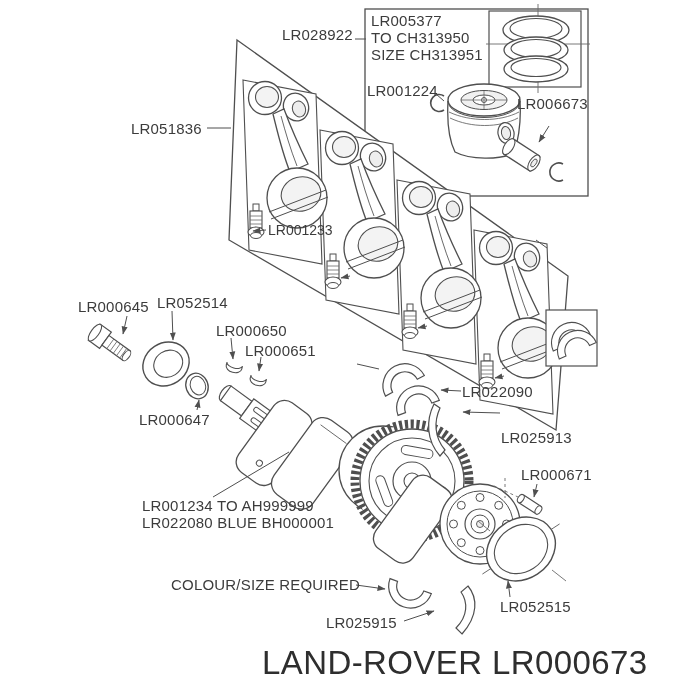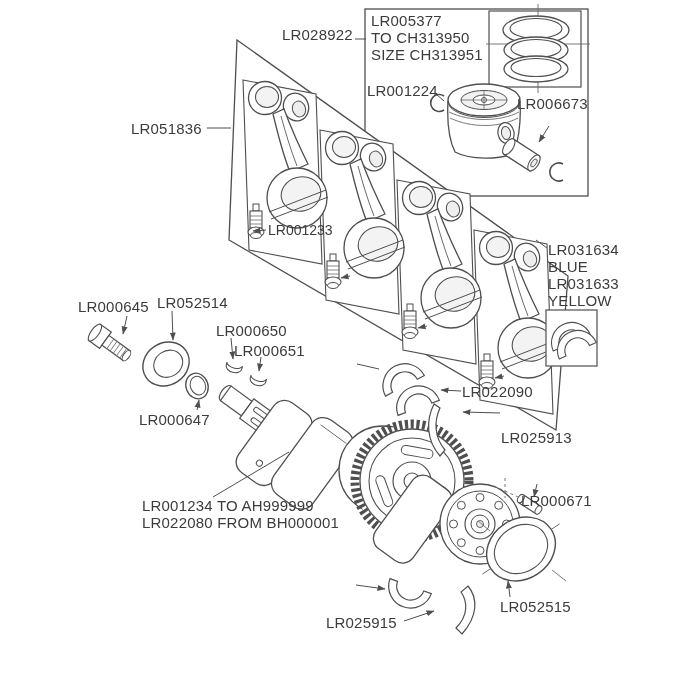--- a/index.html
+++ b/index.html
@@ -246,35 +246,31 @@
 <div class="lbl" style="left:282px;top:26px">LR028922</div>
 <div class="lbl blk" style="left:371px;top:12px">
   <span>LR005377</span>
   <span>TO CH313950</span>
   <span>SIZE CH313951</span>
 </div>
 <div class="lbl" style="left:367px;top:82px">LR001224</div>
 <div class="lbl" style="left:517px;top:95px">LR006673</div>
 <div class="lbl" style="left:131px;top:120px">LR051836</div>
 <div class="lbl sm" style="left:268px;top:224px">LR001233</div>
-<div class="lbl blk" style="left:548px;top:241px">
-  <span>LR031634</span>
-  <span>BLUE</span>
-  <span>LR031633</span>
-  <span>YELLOW</span>
-</div>
 <div class="lbl" style="left:78px;top:298px">LR000645</div>
 <div class="lbl" style="left:157px;top:294px">LR052514</div>
 <div class="lbl" style="left:216px;top:322px">LR000650</div>
-<div class="lbl" style="left:234px;top:342px">LR000651</div>
+<div class="lbl" style="left:245px;top:342px">LR000651</div>
 <div class="lbl" style="left:462px;top:383px">LR022090</div>
 <div class="lbl" style="left:501px;top:429px">LR025913</div>
 <div class="lbl" style="left:139px;top:411px">LR000647</div>
 <div class="lbl blk" style="left:142px;top:497px">
   <span>LR001234 TO AH999999</span>
-  <span>LR022080 FROM BH000001</span>
+  <span>LR022080 BLUE BH000001</span>
 </div>
-<div class="lbl" style="left:521px;top:492px">LR000671</div>
+<div class="lbl" style="left:521px;top:466px">LR000671</div>
 <div class="lbl" style="left:500px;top:598px">LR052515</div>
+<div class="lbl" style="left:171px;top:576px">COLOUR/SIZE REQUIRED</div>
 <div class="lbl" style="left:326px;top:614px">LR025915</div>
 
+<div class="footer" style="left:262px;top:644px">LAND-ROVER LR000673</div>
 
 </div>
 
 </body></html>

